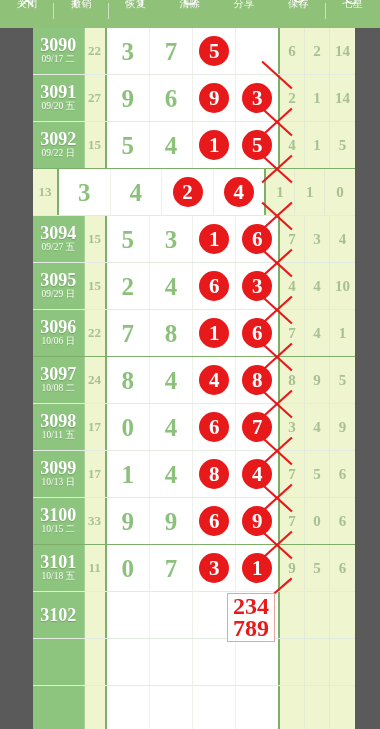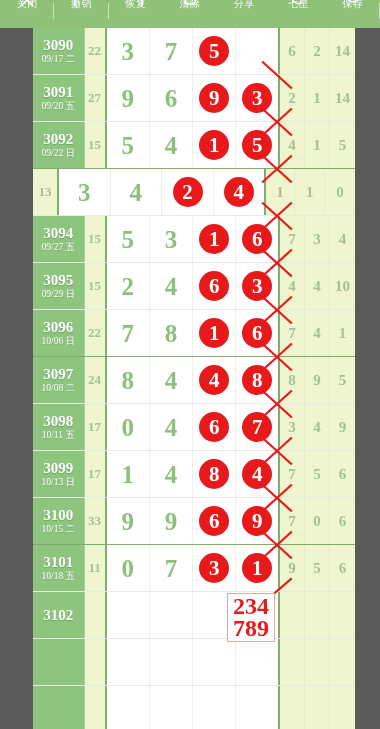--- a/index.html
+++ b/index.html
@@ -61,21 +61,21 @@
   .c-t     { width: 30px; background: #eef5cf; color: #a9c192; }
 
   .c-d, .c-sum { border-right: 1px solid #eef1ea; }
   .c-t { border-right: 1px solid #e3ead3; }
   .c-sum { border-right: 2px solid #7fae6b; }
   .c-d.last-d { border-right: 2px solid #7fae6b; }
   .c-label { border-right: 1px solid #a6d197; }
   .c-t.last-t { border-right: none; }
 
   .issue-no {
-    font-weight: bold; font-size: 15px; line-height: 16px;
+    font-weight: bold; font-size: 18px; line-height: 16px;
     text-shadow: 0 1px 1px rgba(0,0,0,.18);
     font-family: "Liberation Serif", "DejaVu Serif", serif;
   }
   .issue-date {
     font-size: 9.5px; line-height: 12px; margin-top: 0px;
     font-family: "Liberation Serif", "DejaVu Serif", serif;
     text-shadow: 0 1px 1px rgba(0,0,0,.14);
   }
   .sum-val { font-size: 13px; font-weight: bold; font-family: "Liberation Serif","DejaVu Serif",serif; }
   .digit {
@@ -163,35 +163,35 @@
         <svg width="18" height="14" viewBox="0 0 18 14">
             <path d="M3 2 A7 7 0 0 0 15 2" stroke="#ffffff" stroke-width="1.5" fill="none" stroke-linecap="round"></path>
           </svg>
       </span>
       <span class="tb-label">分享</span>
     </div>
 
     <div class="tb-item">
       <span class="tb-icon">
         <svg width="18" height="14" viewBox="0 0 18 14">
-            <path d="M14 4 A6 6 0 1 0 12 9 M14 1 L14 5 L10 5" stroke="#ffffff" stroke-width="1.4" fill="none" stroke-linecap="round"></path>
-          </svg>
-      </span>
-      <span class="tb-label">七星</span>
-    </div>
-
-    <div class="tb-item">
-      <span class="tb-icon">
-        <svg width="18" height="14" viewBox="0 0 18 14">
             <circle cx="9" cy="3" r="6" stroke="#ffffff" stroke-width="1.5" fill="none"></circle>
             <path d="M6 2 L9 5.5 L12 2" stroke="#ffffff" stroke-width="1.5" fill="none" stroke-linecap="round"></path>
           </svg>
       </span>
       <span class="tb-label">保存</span>
       <span class="tb-sep"></span>
+    </div>
+
+    <div class="tb-item">
+      <span class="tb-icon">
+        <svg width="18" height="14" viewBox="0 0 18 14">
+            <path d="M14 4 A6 6 0 1 0 12 9 M14 1 L14 5 L10 5" stroke="#ffffff" stroke-width="1.4" fill="none" stroke-linecap="round"></path>
+          </svg>
+      </span>
+      <span class="tb-label">七星</span>
     </div>
 
   </div>
 
   <div class="grid-wrap">
     <div id="rows">
         <div class="row" style="height: 47px;">
           <div class="cell c-label">
             <div class="issue-no">3090</div>
             <div class="issue-date">09/17 二</div>

